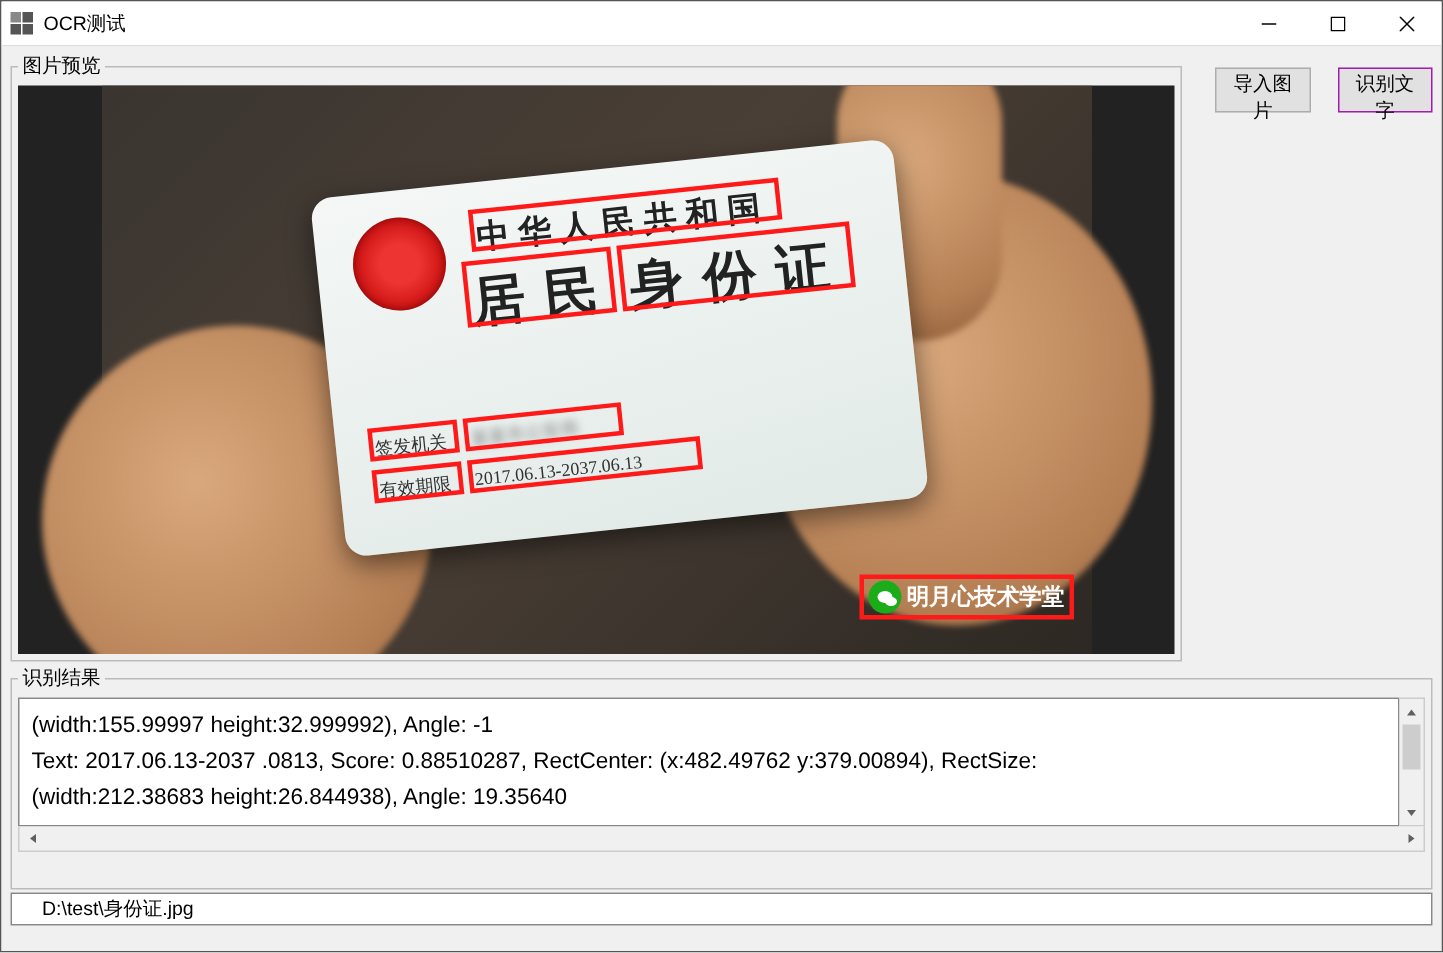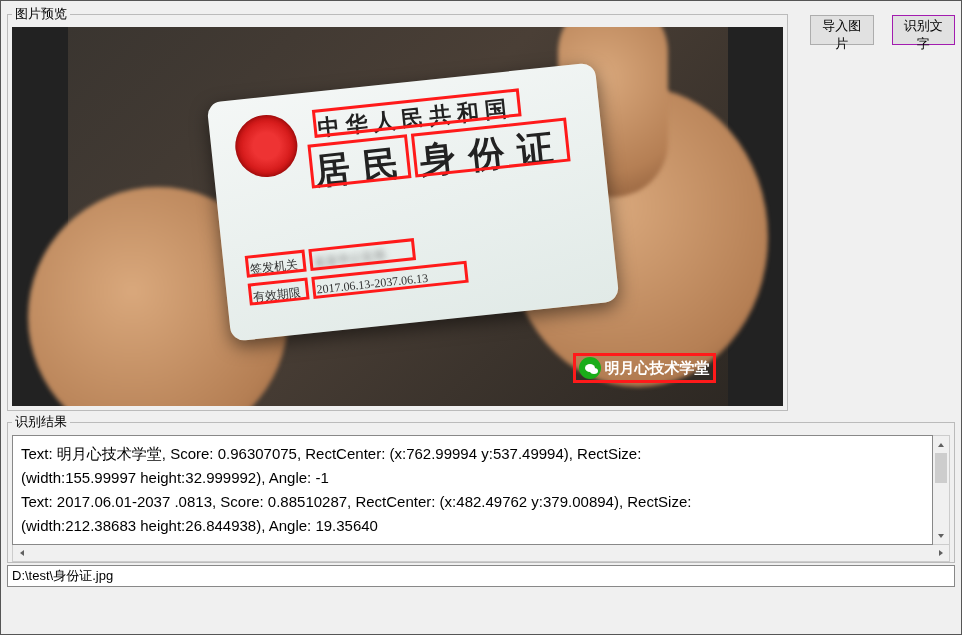--- a/index.html
+++ b/index.html
@@ -27,40 +27,67 @@
   .result-group { height:150px; display:flex; flex-direction:column;}
   .result-box-wrap{flex:1;display:flex;min-height:0;}
   .result-box { flex:1; background:#fff; border:1px solid #888; padding:6px 8px; font-size:15px; line-height:1.6; overflow:hidden; font-family:"Segoe UI","Microsoft YaHei",sans-serif;}
   .vscroll { width:17px; background:#f0f0f0; border:1px solid #ccc; border-left:none; display:flex; flex-direction:column;}
   .vscroll .arrow{height:17px;display:flex;align-items:center;justify-content:center;}
   .vscroll .track{flex:1;position:relative;}
   .vscroll .thumb{position:absolute;top:0;left:2px;right:2px;height:30px;background:#cdcdcd;}
   .hscroll { height:17px; background:#f0f0f0; border:1px solid #ccc; border-top:none; display:flex;}
   .hscroll .arrow{width:17px;display:flex;align-items:center;justify-content:center;}
   .hscroll .track{flex:1;}
-  .path-box { width:100%; background:#fff; border:1px solid #888; height:22px; padding:2px 4px; font-size:13px; font-family:inherit;}
+  .path-box { width:100%; background:#fff; border:1px solid #888; height:22px; padding:2px 20px; font-size:13px; font-family:inherit;}
   
   .scene { position:absolute; left:0; right:0; top:0; bottom:0; margin:auto; width:660px; height:380px; background:linear-gradient(135deg,#3a3530 0%,#4a3f36 45%,#2d2823 100%); }
   .palm { position:absolute; border-radius:50%; background:radial-gradient(circle at 40% 40%, #d9a87c, #b57f54 70%, #8e5d3a); filter:blur(2px);}
   .card { position:absolute; left:150px; top:55px; width:390px; height:240px; background:linear-gradient(170deg,#f4f7f6,#e1eae7); border-radius:14px; transform:rotate(-6deg); box-shadow:0 6px 18px rgba(0,0,0,0.5); }
   .emblem { position:absolute; left:24px; top:18px; width:62px; height:62px; border-radius:50%; background:radial-gradient(circle,#e33 30%,#c11 70%); box-shadow:inset 0 0 6px rgba(0,0,0,.4);}
   .card-text { position:absolute; font-family:"SimSun","STSong",serif; color:#222; font-weight:bold; letter-spacing:6px; white-space:nowrap;}
   .card-small { position:absolute; font-family:"SimSun",serif; color:#333; font-size:12px;}
   .redbox { position:absolute; border:3px solid #ff1a1a; }
   .watermark-wrap{position:absolute;}
   .wechat-icon{width:22px;height:22px;border-radius:50%;background:#1aad19;display:inline-flex;align-items:center;justify-content:center;margin-right:4px;vertical-align:middle;}
   .wechat-icon::before{content:"";width:10px;height:8px;background:#fff;border-radius:50%;display:block;box-shadow:4px 3px 0 -1px #fff;}
   .watermark-text{color:#fff;font-size:15px;font-weight:bold;vertical-align:middle;}
   .blurred { filter:blur(3px); color:#777;}
 </style>
 </head>
 <body>
 
 <div class="window">
 
+  <div class="titlebar">
+    <div class="appicon">
+        <span></span>
+        <span></span>
+        <span></span>
+        <span></span>
+      </div>
+    <div class="title-text">OCR测试</div>
+    <div class="win-controls">
+      <div class="win-btn">
+          <svg viewBox="0 0 10 10">
+            <line x1="0" y1="5" x2="10" y2="5"></line>
+          </svg>
+        </div>
+      <div class="win-btn">
+          <svg viewBox="0 0 10 10">
+            <rect x="0.5" y="0.5" width="9" height="9"></rect>
+          </svg>
+        </div>
+      <div class="win-btn close">
+          <svg viewBox="0 0 10 10">
+            <line x1="0" y1="0" x2="10" y2="10"></line>
+            <line x1="10" y1="0" x2="0" y2="10"></line>
+          </svg>
+        </div>
+    </div>
+  </div>
 
   <div class="client">
 
     <div class="row-top">
       <fieldset class="group preview-group">
         <legend>图片预览</legend>
         <div class="preview-area">
           <div class="scene">
             <div class="palm" style="left:-40px;top:160px;width:260px;height:260px;"></div>
             <div class="palm" style="right:-40px;top:60px;width:260px;height:300px;"></div>
@@ -95,23 +122,22 @@
         <button>导入图片</button>
         <button class="focused">识别文字</button>
       </div>
     </div>
 
     <div class="row-mid">
       <fieldset class="group result-group">
         <legend>识别结果</legend>
         <div class="result-box-wrap">
           <div class="result-box">
-            <div>Text: 明月心技术学堂, Score: 0.96307075, RectCenter: (x:762.99994 y:537.49994), RectSize:</div>
             <div>(width:155.99997 height:32.999992), Angle: -1</div>
-            <div>Text: 2017.06.01-2037 .0813, Score: 0.88510287, RectCenter: (x:482.49762 y:379.00894), RectSize:</div>
+            <div>Text: 2017.06.13-2037 .0813, Score: 0.88510287, RectCenter: (x:482.49762 y:379.00894), RectSize:</div>
             <div>(width:212.38683 height:26.844938), Angle: 19.35640</div>
           </div>
           <div class="vscroll">
             <div class="arrow">
                 <svg width="8" height="8" viewBox="0 0 8 8">
                   <polygon points="4,2 7,6 1,6" fill="#606060"></polygon>
                 </svg>
               </div>
             <div class="track">
                 <div class="thumb"></div>

